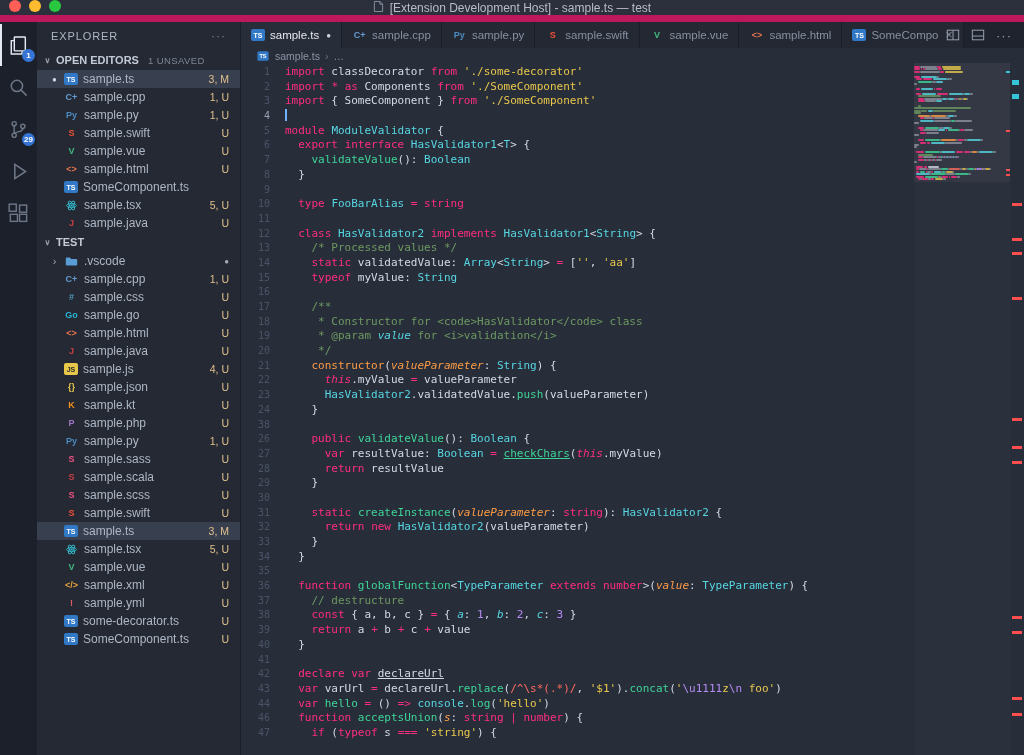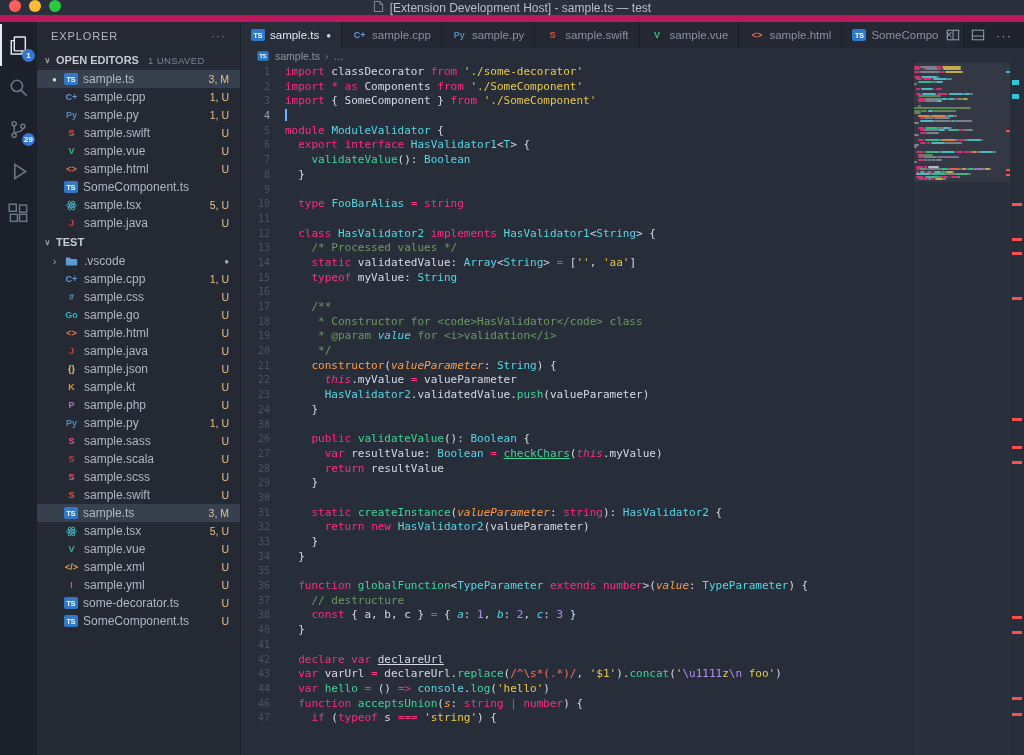--- a/index.html
+++ b/index.html
@@ -282,20 +282,26 @@
             <span class="dot"></span>
             <span class="fi" style="color: rgb(232, 116, 79);">&lt;&gt;</span>
             <span class="fname">sample.html</span>
             <span class="badge">U</span>
           </div>
           <div class="row">
             <span class="dot"></span>
             <span class="fi" style="color: rgb(204, 62, 68);">J</span>
             <span class="fname">sample.java</span>
             <span class="badge">U</span>
+          </div>
+          <div class="row">
+            <span class="dot"></span>
+            <span class="fi box" style="color: rgb(43, 43, 43); background: rgb(232, 200, 75);">JS</span>
+            <span class="fname">sample.js</span>
+            <span class="badge">4, U</span>
           </div>
           <div class="row">
             <span class="dot"></span>
             <span class="fi" style="color: rgb(232, 200, 75);">{}</span>
             <span class="fname">sample.json</span>
             <span class="badge">U</span>
           </div>
           <div class="row">
             <span class="dot"></span>
             <span class="fi" style="color: rgb(242, 142, 28);">K</span>
@@ -485,20 +491,21 @@
             <div class="code-line"><span class="gutter">29</span><span class="lc"><span class="tk-w">    }</span></span></div>
             <div class="code-line"><span class="gutter">30</span><span class="lc"></span></div>
             <div class="code-line"><span class="gutter">31</span><span class="lc"><span class="tk-w">    </span><span class="tk-k">static</span><span class="tk-w"> </span><span class="tk-f">createInstance</span><span class="tk-w">(</span><span class="tk-p">valueParameter</span><span class="tk-w">: </span><span class="tk-k">string</span><span class="tk-w">): </span><span class="tk-c">HasValidator2</span><span class="tk-w"> {</span></span></div>
             <div class="code-line"><span class="gutter">32</span><span class="lc"><span class="tk-w">      </span><span class="tk-k">return</span><span class="tk-w"> </span><span class="tk-k">new</span><span class="tk-w"> </span><span class="tk-c">HasValidator2</span><span class="tk-w">(valueParameter)</span></span></div>
             <div class="code-line"><span class="gutter">33</span><span class="lc"><span class="tk-w">    }</span></span></div>
             <div class="code-line"><span class="gutter">34</span><span class="lc"><span class="tk-w">  }</span></span></div>
             <div class="code-line"><span class="gutter">35</span><span class="lc"></span></div>
             <div class="code-line"><span class="gutter">36</span><span class="lc"><span class="tk-w">  </span><span class="tk-k">function</span><span class="tk-w"> </span><span class="tk-f">globalFunction</span><span class="tk-w">&lt;</span><span class="tk-t">TypeParameter</span><span class="tk-w"> </span><span class="tk-k">extends</span><span class="tk-w"> </span><span class="tk-k">number</span><span class="tk-w">&gt;(</span><span class="tk-p">value</span><span class="tk-w">: </span><span class="tk-t">TypeParameter</span><span class="tk-w">) {</span></span></div>
             <div class="code-line"><span class="gutter">37</span><span class="lc"><span class="tk-w">    </span><span class="tk-m">// destructure</span></span></div>
             <div class="code-line"><span class="gutter">38</span><span class="lc"><span class="tk-w">    </span><span class="tk-k">const</span><span class="tk-w"> { a, b, c } </span><span class="tk-o">=</span><span class="tk-w"> { </span><span class="tk-dv">a</span><span class="tk-w">: </span><span class="tk-n">1</span><span class="tk-w">, </span><span class="tk-dv">b</span><span class="tk-w">: </span><span class="tk-n">2</span><span class="tk-w">, </span><span class="tk-dv">c</span><span class="tk-w">: </span><span class="tk-n">3</span><span class="tk-w"> }</span></span></div>
+            <div class="code-line"><span class="gutter">39</span><span class="lc"><span class="tk-w">    </span><span class="tk-k">return</span><span class="tk-w"> a </span><span class="tk-o">+</span><span class="tk-w"> b </span><span class="tk-o">+</span><span class="tk-w"> c </span><span class="tk-o">+</span><span class="tk-w"> value</span></span></div>
             <div class="code-line"><span class="gutter">40</span><span class="lc"><span class="tk-w">  }</span></span></div>
             <div class="code-line"><span class="gutter">41</span><span class="lc"></span></div>
             <div class="code-line"><span class="gutter">42</span><span class="lc"><span class="tk-w">  </span><span class="tk-k">declare</span><span class="tk-w"> </span><span class="tk-k">var</span><span class="tk-w"> </span><span class="tk-u">declareUrl</span></span></div>
             <div class="code-line"><span class="gutter">43</span><span class="lc"><span class="tk-w">  </span><span class="tk-k">var</span><span class="tk-w"> varUrl </span><span class="tk-o">=</span><span class="tk-w"> declareUrl.</span><span class="tk-f">replace</span><span class="tk-w">(</span><span class="tk-r">/^\s*(.*)/</span><span class="tk-w">, </span><span class="tk-s">'$1'</span><span class="tk-w">).</span><span class="tk-f">concat</span><span class="tk-w">(</span><span class="tk-s">'</span><span class="tk-e">\u1111</span><span class="tk-s">z</span><span class="tk-e">\n</span><span class="tk-s"> foo'</span><span class="tk-w">)</span></span></div>
             <div class="code-line"><span class="gutter">44</span><span class="lc"><span class="tk-w">  </span><span class="tk-k">var</span><span class="tk-w"> </span><span class="tk-f">hello</span><span class="tk-w"> </span><span class="tk-o">=</span><span class="tk-w"> () </span><span class="tk-o">=&gt;</span><span class="tk-w"> </span><span class="tk-t">console</span><span class="tk-w">.</span><span class="tk-f">log</span><span class="tk-w">(</span><span class="tk-s">'hello'</span><span class="tk-w">)</span></span></div>
             <div class="code-line"><span class="gutter">46</span><span class="lc"><span class="tk-w">  </span><span class="tk-k">function</span><span class="tk-w"> </span><span class="tk-f">acceptsUnion</span><span class="tk-w">(</span><span class="tk-p">s</span><span class="tk-w">: </span><span class="tk-k">string</span><span class="tk-w"> </span><span class="tk-o">|</span><span class="tk-w"> </span><span class="tk-k">number</span><span class="tk-w">) {</span></span></div>
             <div class="code-line"><span class="gutter">47</span><span class="lc"><span class="tk-w">    </span><span class="tk-k">if</span><span class="tk-w"> (</span><span class="tk-k">typeof</span><span class="tk-w"> s </span><span class="tk-o">===</span><span class="tk-w"> </span><span class="tk-s">'string'</span><span class="tk-w">) {</span></span></div>
           </div>
         <div class="minimap">
           <div class="mm-slider"></div>

